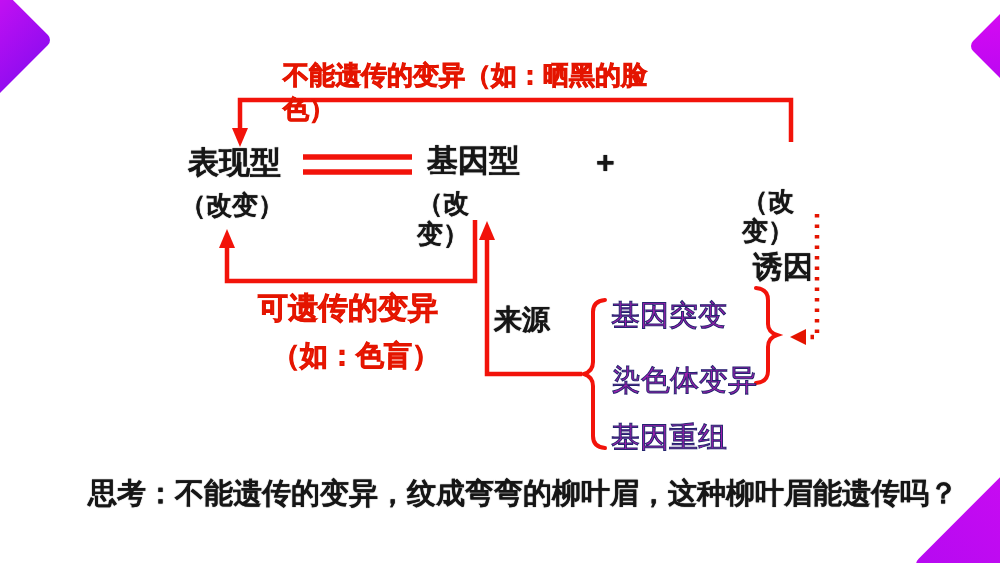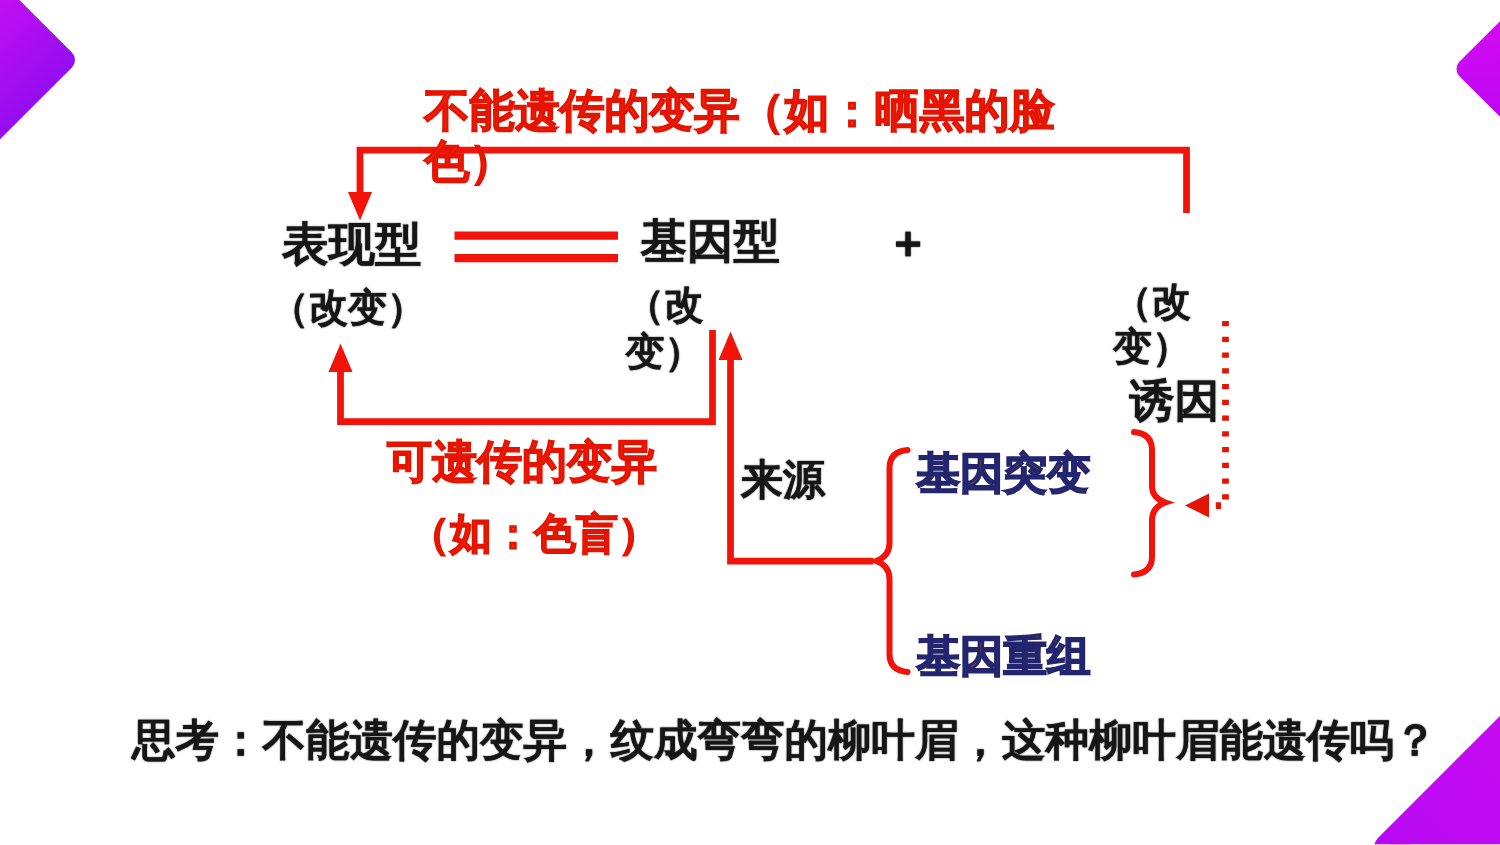--- a/index.html
+++ b/index.html
@@ -3,21 +3,21 @@
 <meta charset="utf-8">
 <style>
   html,body{margin:0;padding:0;background:#fff;}
   #slide{
     position:relative;width:1000px;height:563px;overflow:hidden;background:#ffffff;
     font-family:"Liberation Sans","DejaVu Sans",sans-serif;
   }
   .abs{position:absolute;white-space:pre-line;z-index:2;}
   .black{color:#161616;font-weight:700;text-shadow:0 0 1px #161616;}
   .red{color:#fa3d1e;font-weight:900;-webkit-text-stroke:0.9px #e41400;}
-  .blue{color:#a16207;font-weight:700;text-align:center;-webkit-text-stroke:1px #24256f;}
+  .blue{color:#a21caf;font-weight:400;text-align:center;-webkit-text-stroke:1px #24256f;}
   #lines{position:absolute;left:0;top:0;z-index:1;pointer-events:none;}
   .ctr{text-align:center;}
 </style>
 </head>
 <body>
 
 <div id="slide">
 
   <svg id="lines" width="1000" height="563" viewBox="0 0 1000 563">
     <defs>
@@ -72,21 +72,21 @@
     <g stroke="#f2130a" stroke-width="4" fill="none" stroke-linecap="round">
       <path d="M756,288 Q768,289 768,300 L768,324 Q768,332 777,335 Q768,338 768,347 L768,371 Q768,382 756,383"></path>
     </g>
 
     <g>
       <path d="M817,214 L817,337 L806,337" stroke="#e41400" stroke-width="4.5" fill="none" stroke-dasharray="3.5 7"></path>
       <polygon points="790,337 806,329 806,345" fill="#e41400"></polygon>
     </g>
   </svg>
 
-  <div class="abs red" style="left:283px;top:58px;font-size:30px;line-height:34px;">不能遗传的变异（如：晒黑的脸
+  <div class="abs red" style="left:283px;top:58px;font-size:26px;line-height:34px;">不能遗传的变异（如：晒黑的脸
 色）</div>
 
   <div class="abs black" style="left:188px;top:142px;font-size:31px;">表现型</div>
   <div class="abs black" style="left:180px;top:188px;font-size:26px;">（改变）</div>
 
   <div class="abs black" style="left:427px;top:140px;font-size:31px;">基因型</div>
   <div class="abs black ctr" style="left:405px;top:188px;width:76px;font-size:26px;line-height:31px;">（改
 变）</div>
 
   <div class="abs black" style="left:596px;top:144px;font-size:32px;">+</div>
@@ -95,17 +95,18 @@
 变）</div>
 
   <div class="abs black" style="left:753px;top:247px;font-size:30px;">诱因</div>
 
   <div class="abs red" style="left:258px;top:288px;font-size:30px;">可遗传的变异</div>
   <div class="abs red" style="left:272px;top:337px;font-size:28px;">（如：色盲）</div>
 
   <div class="abs black" style="left:494px;top:301px;font-size:28px;text-align:right;">来源</div>
 
   <div class="abs blue" style="left:611px;top:296px;font-size:29px;">基因突变</div>
+  <div class="abs blue" style="left:612px;top:361px;font-size:29px;">染色体变异</div>
   <div class="abs blue" style="left:611px;top:418px;font-size:29px;">基因重组</div>
 
   <div class="abs black" style="left:88px;top:474px;font-size:29px;">思考：不能遗传的变异，纹成弯弯的柳叶眉，这种柳叶眉能遗传吗？</div>
 
 </div>
 
 </body></html>

